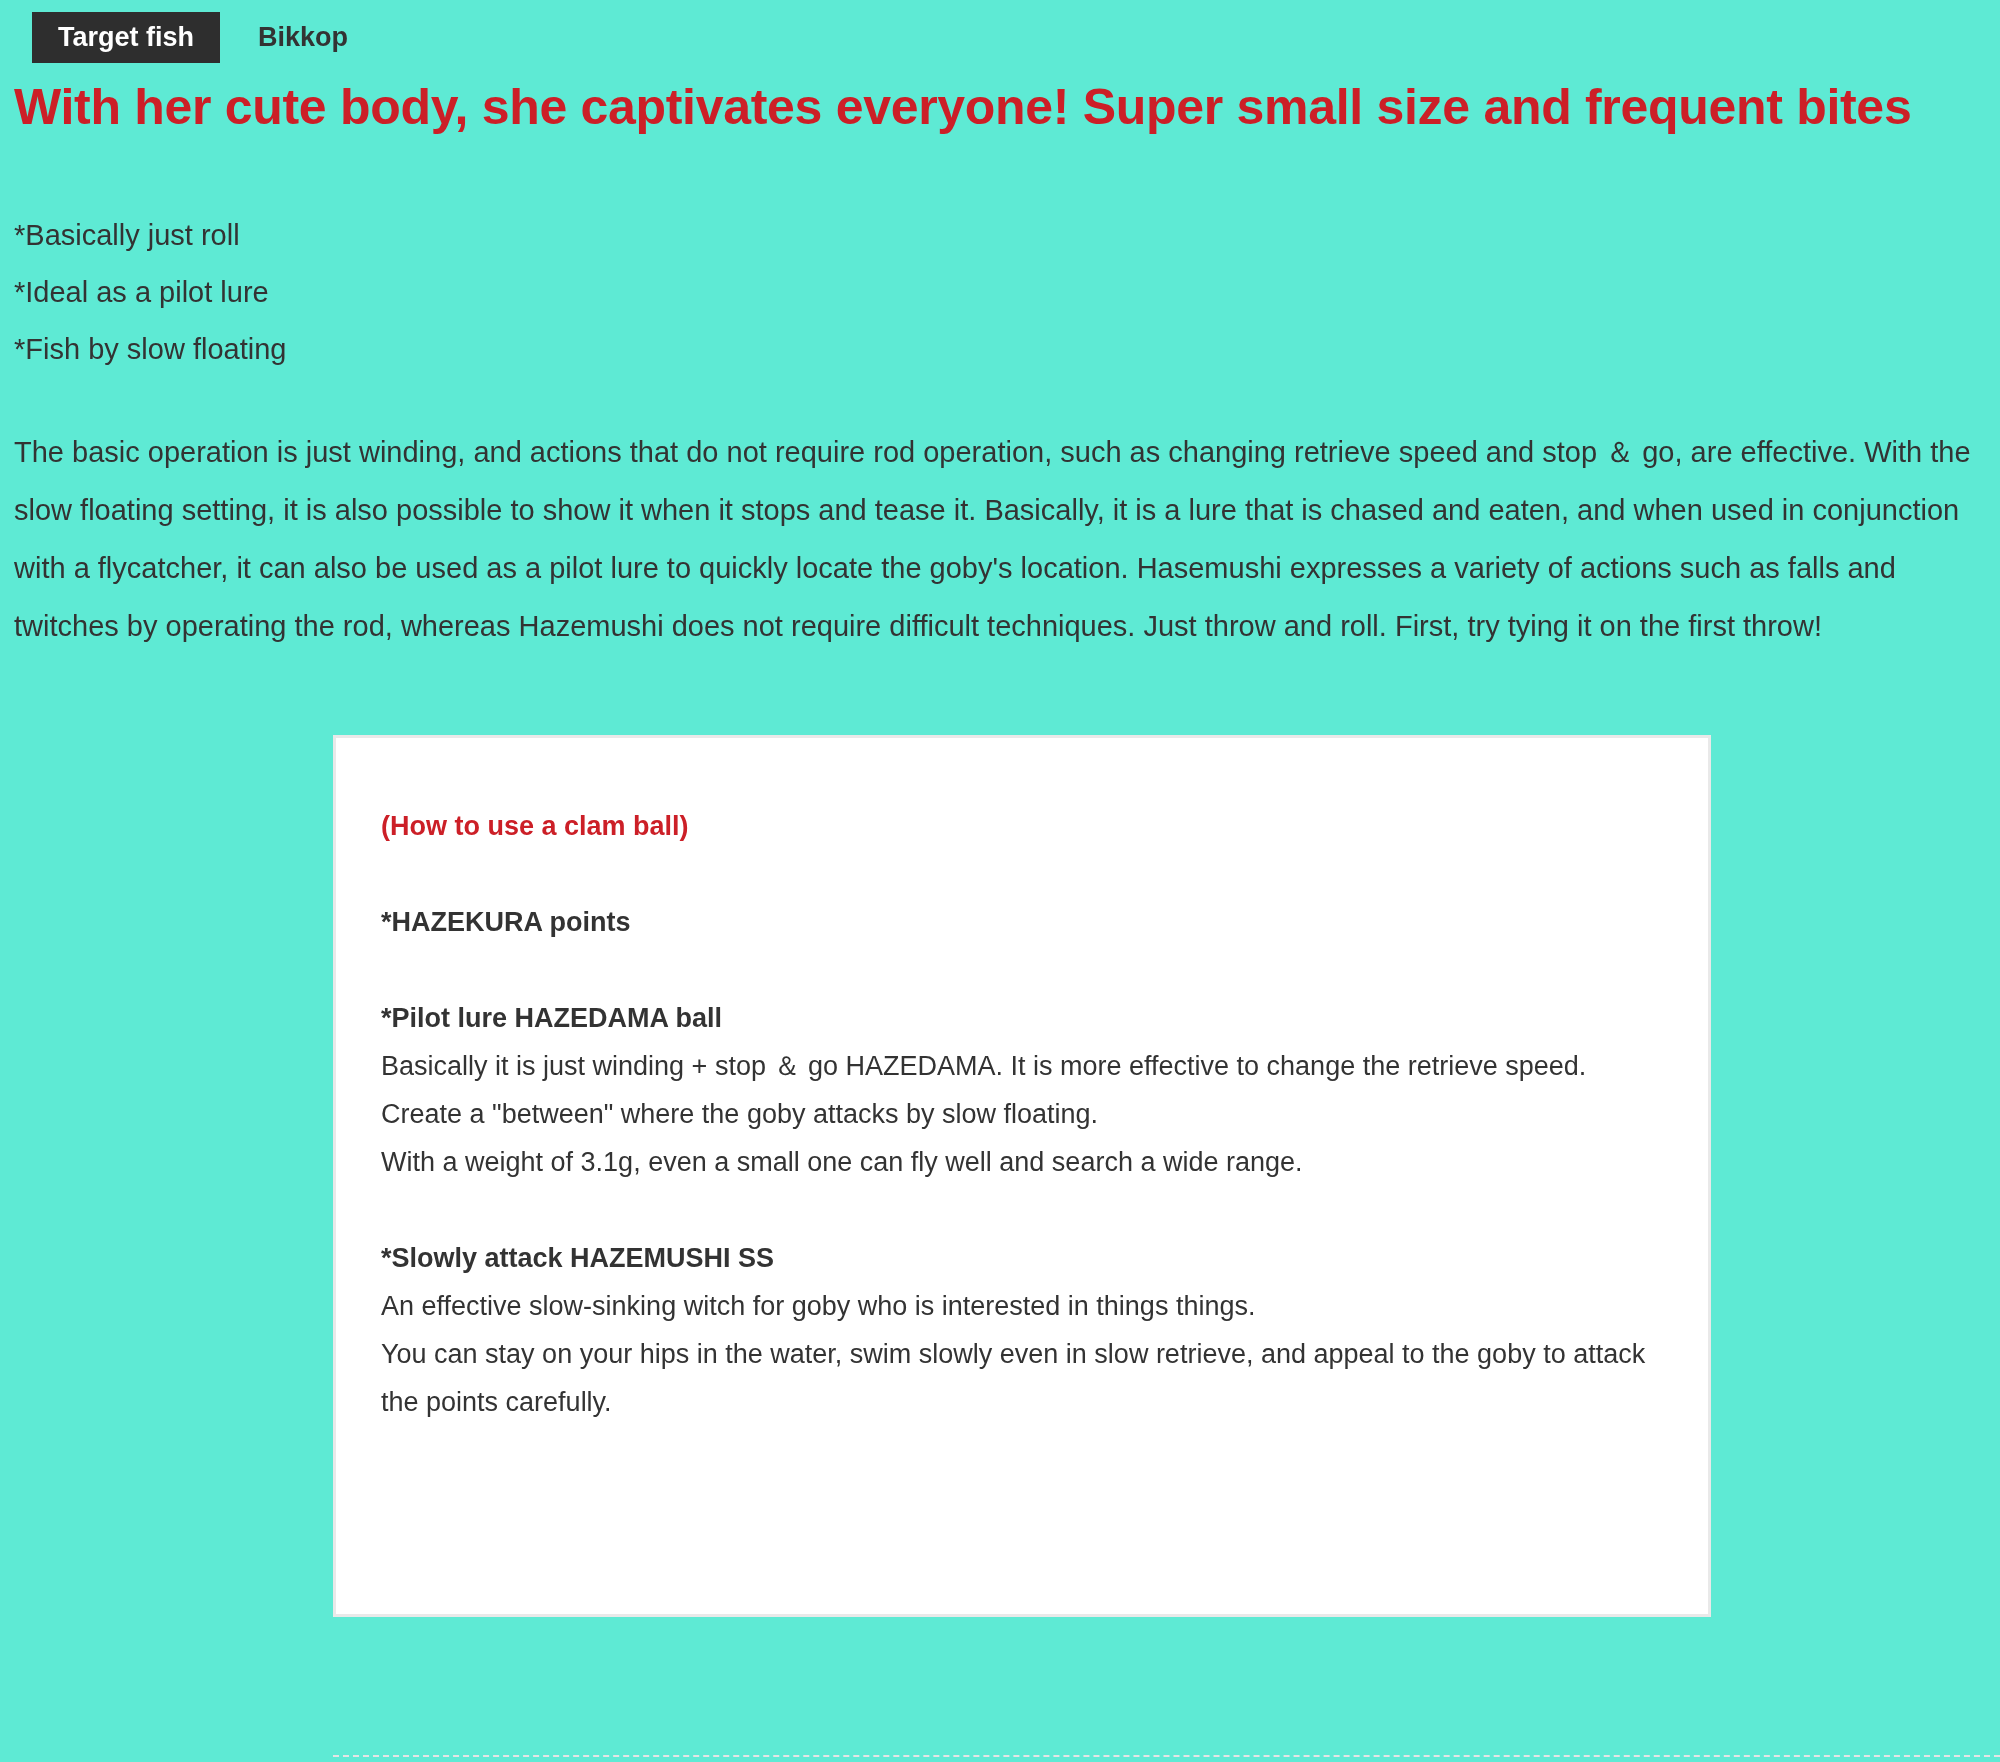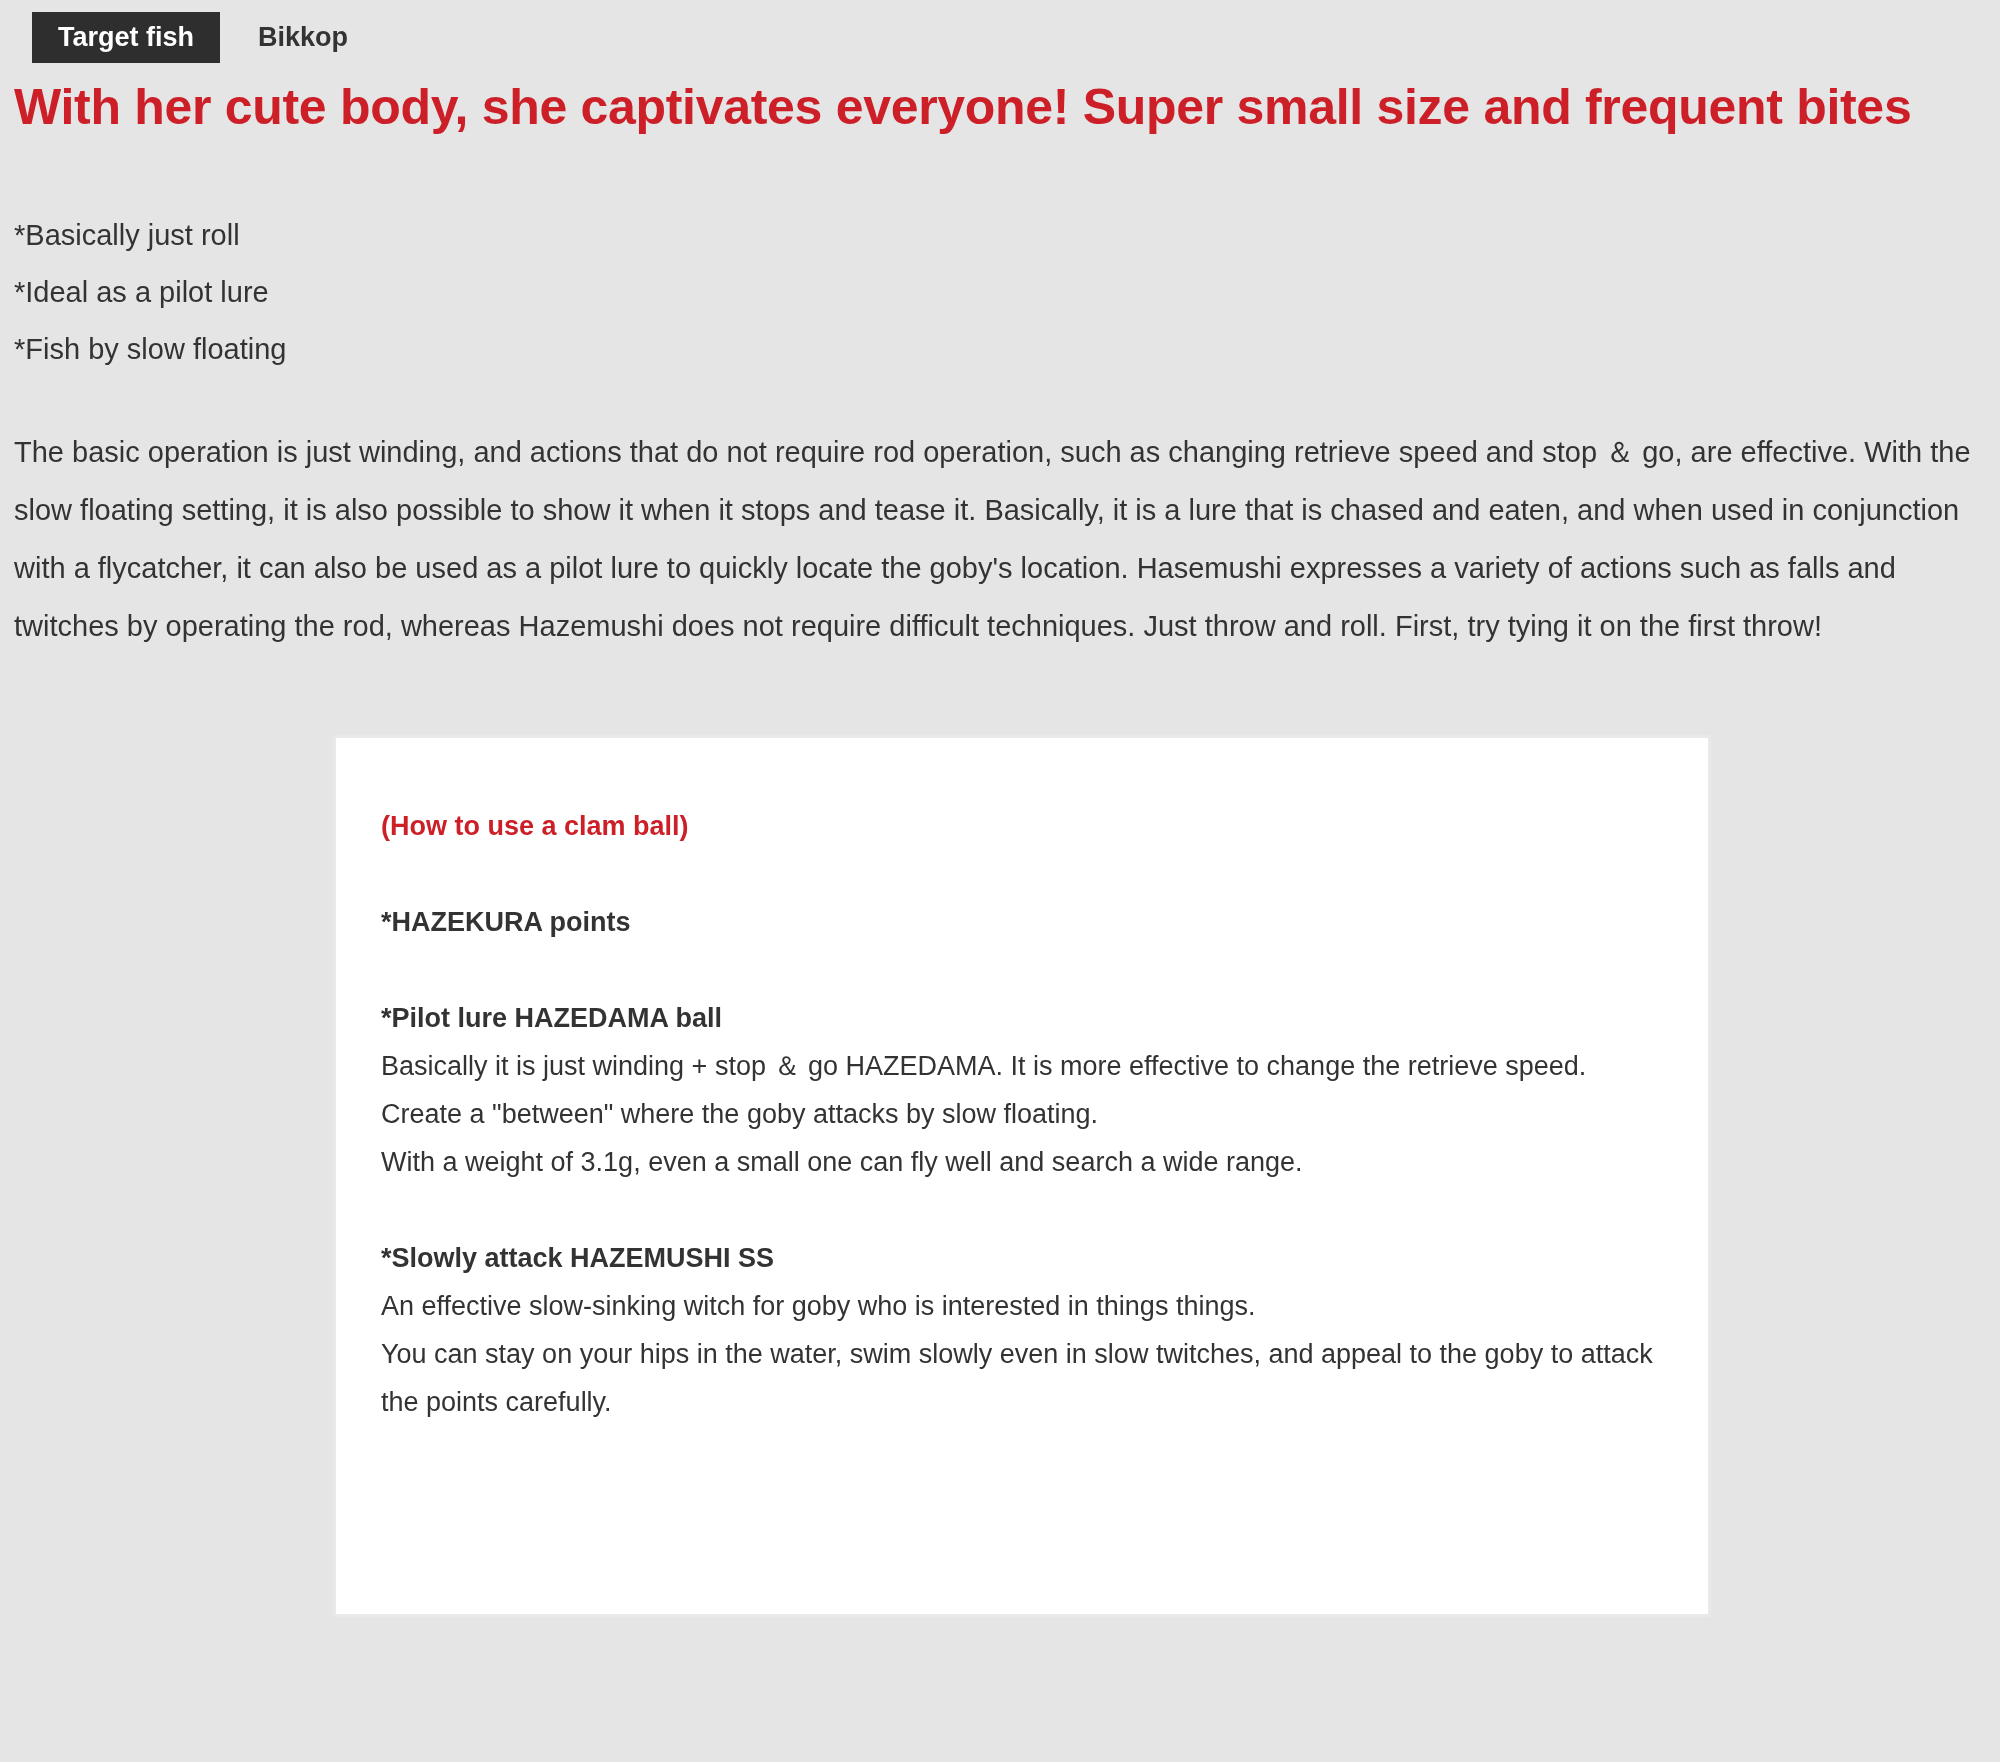--- a/index.html
+++ b/index.html
@@ -6,21 +6,21 @@
     margin: 0;
     padding: 0;
     background: #ffffff;
     font-family: "Liberation Sans", "DejaVu Sans", sans-serif;
   }
   .page {
     position: relative;
     width: 2000px;
     height: 1762px;
     overflow: hidden;
-    background: #e5e5e5;
+    background: #5eead4;
     color: #333333;
   }
   .content {
     padding: 0 14px;
   }
   
   .tag-row {
     display: flex;
     align-items: center;
     margin: 12px 0 0 18px;
@@ -136,21 +136,21 @@
         <div class="box-section">
           <p class="sec-heading">*Pilot lure HAZEDAMA ball</p>
           <p class="sec-line">Basically it is just winding + stop ＆ go HAZEDAMA. It is more effective to change the retrieve speed.</p>
           <p class="sec-line">Create a "between" where the goby attacks by slow floating.</p>
           <p class="sec-line">With a weight of 3.1g, even a small one can fly well and search a wide range.</p>
         </div>
 
         <div class="box-section">
           <p class="sec-heading">*Slowly attack HAZEMUSHI SS</p>
           <p class="sec-line">An effective slow-sinking witch for goby who is interested in things things.</p>
-          <p class="sec-line">You can stay on your hips in the water, swim slowly even in slow twitches, and appeal to the goby to attack the points carefully.</p>
+          <p class="sec-line">You can stay on your hips in the water, swim slowly even in slow retrieve, and appeal to the goby to attack the points carefully.</p>
         </div>
 
       </div>
     </div>
 
   </div>
   <div class="bottom-hairline"></div>
 </div>
 
 </body></html>

